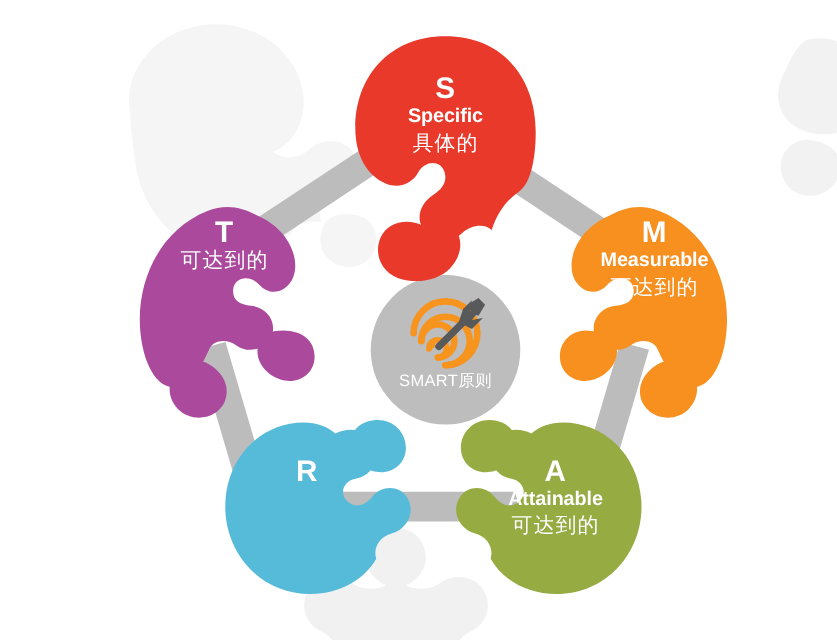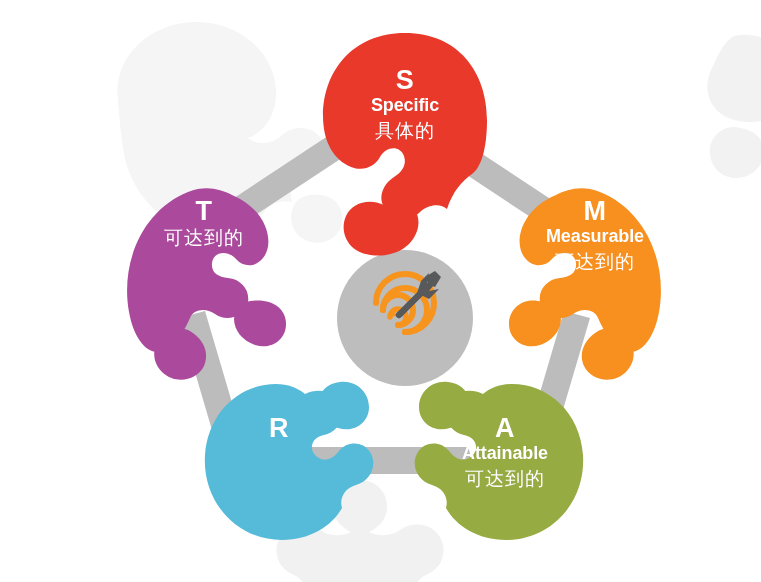--- a/index.html
+++ b/index.html
@@ -285,14 +285,15 @@
 
   <div class="piece-label" style="left:199px; top:414px; width:160px;">
     <div class="piece-letter">R</div>
   </div>
 
   <div class="piece-label" style="left:124px; top:197px; width:160px;">
     <div class="piece-letter">T</div>
     <div class="piece-zh">可达到的</div>
   </div>
 
+  <div class="center-label" style="left:340px; top:337px;">SMART原则</div>
 
 </div>
 
 </body></html>

